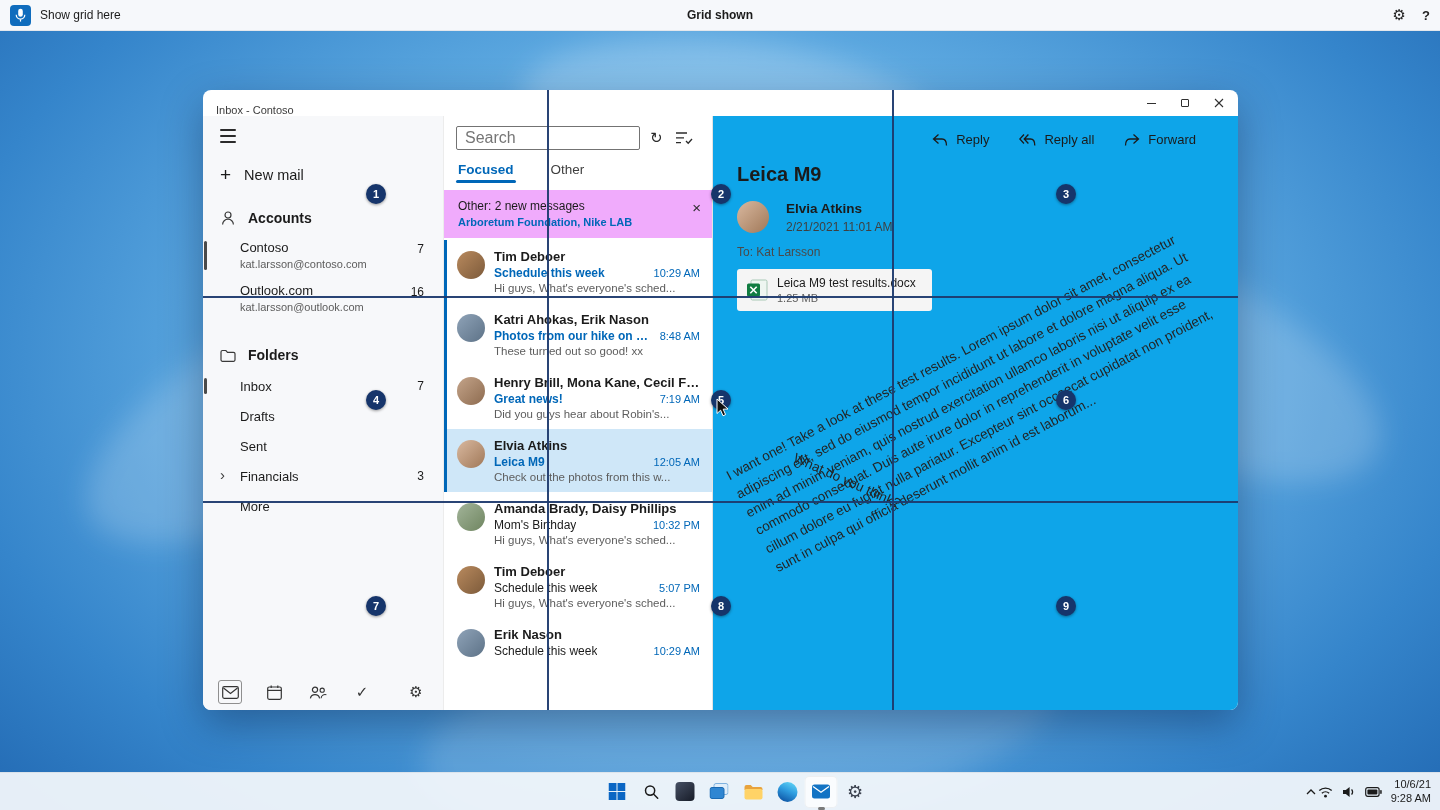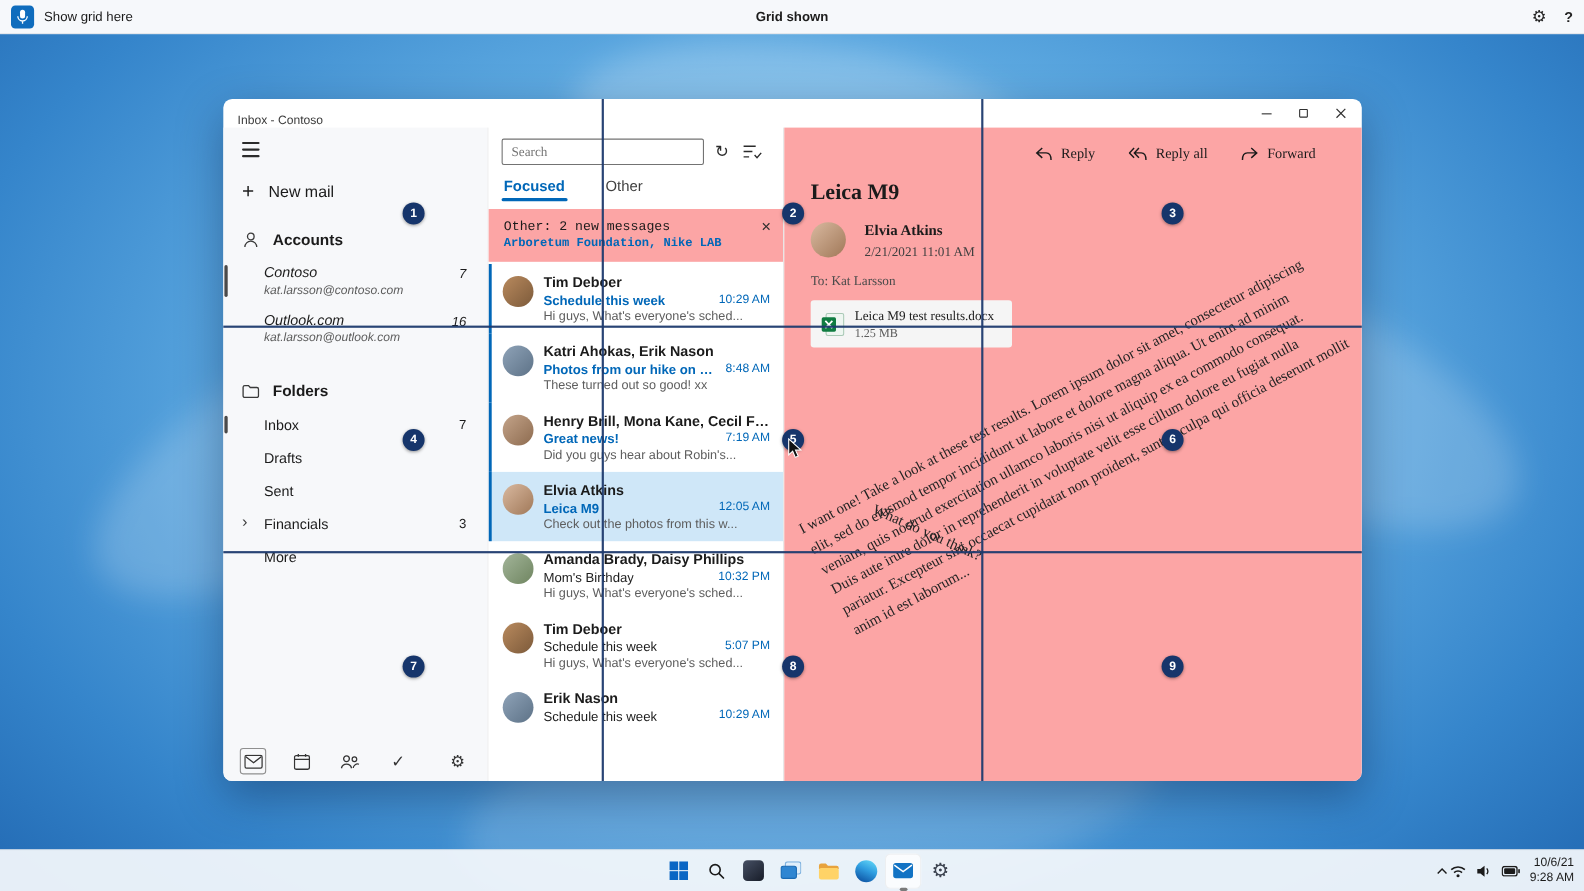--- a/index.html
+++ b/index.html
@@ -37,71 +37,71 @@
 
   .winbody { flex:1; display:flex; min-height:0; }
 
   
   .sidebar { flex:0 0 240px; background:#f7f8fa; position:relative; }
   .hamburger { margin:13px 0 0 17px; display:flex; flex-direction:column; gap:4px; width:16px; }
   .hamburger i { display:block; height:2px; background:#2b2b2b; border-radius:1px; }
   .newmail { display:flex; align-items:center; gap:13px; margin:24px 0 0 17px; font-size:14.5px; }
   .plus { font-size:19px; line-height:14px; color:#1b1b1b; }
   .sec-header { display:flex; align-items:center; gap:12px; margin:27px 0 8px 17px; font-size:14px; font-weight:700; }
-  .account { position:relative; padding:6px 16px 7px 37px;font-style:italic; }
+  .account { position:relative; padding:6px 16px 7px 37px; }
   .account .name { font-size:13px; }
   .account .email { font-size:11px; color:#5d5d5d; margin-top:3px; }
   .account .count { position:absolute; right:19px; top:8px; font-size:12px; }
   .selbar::before { content:""; position:absolute; left:1px; top:7px; bottom:7px; width:3px; background:#4a4a4a; border-radius:2px; }
   .folder { position:relative; display:flex; align-items:center; padding:7px 19px 7px 37px; font-size:13px; height:30px; }
   .folder .count { margin-left:auto; font-size:12px; }
   .folder .chev { position:absolute; left:17px; top:5px; font-size:15px; color:#3d3d3d; }
   .bottomnav { position:absolute; left:0; right:0; bottom:0; height:36px; display:flex; align-items:center; padding:0 15px; gap:20px; }
   .bn { width:24px; height:24px; display:grid; place-items:center; color:#343434; }
   .bn.active { border:1px solid #8f8f8f; border-radius:3px; }
   .bn-glyph { font-size:15px; font-family:"DejaVu Sans",sans-serif; color:#343434; }
   .bn.gear { margin-left:auto; }
 
   
   .listpane { flex:0 0 270px; border-left:1px solid #ececec; border-right:1px solid #e3e3e3;
     display:flex; flex-direction:column; background:#fff; overflow:hidden; }
   .searchrow { display:flex; align-items:center; padding:10px 8px 0 12px; }
   .search { width:184px; height:24px; border:1px solid #737373; border-radius:2px; padding:0 8px;
-    font-size:12px; font-family:Liberation Serif, serif; color:#1b1b1b; background:#fff; }
+    font-size:16px; font-family:Liberation Sans, sans-serif; color:#1b1b1b; background:#fff; }
   .sync { margin-left:10px; font-size:15px; color:#2b2b2b; font-family:"DejaVu Sans",sans-serif; }
   .filter { margin-left:12px; display:grid; place-items:center; }
   .tabs { display:flex; gap:37px; padding:12px 0 0 14px; font-size:13.5px; }
   .tab { padding-bottom:6px; color:#3f3f3f; position:relative; }
   .tab.active { color:#0067b8; font-weight:700; }
   .tab.active::after { content:""; position:absolute; left:-2px; right:-2px; bottom:0; height:3px; background:#0067b8; border-radius:2px; }
-  .banner { background:#fca5a5; margin-top:7px; padding:9px 30px 10px 14px; position:relative;font-family:Liberation Mono, monospace; }
+  .banner { background:#f0abfc; margin-top:7px; padding:9px 30px 10px 14px; position:relative; }
   .banner .t { font-size:12px; }
   .banner .s { font-size:11px; color:#0067b8; font-weight:700; margin-top:3px; }
   .banner .x { position:absolute; right:11px; top:9px; font-size:15px; color:#2e2e2e; }
   .msglist { flex:1; margin-top:2px; overflow:hidden; }
   .msg { height:63px; padding:9px 12px 0 10px; border-left:3px solid transparent; display:flex; gap:9px; }
   .msg.unread { border-left-color:#0067b8; }
   .msg.selected { background:#cfe7f8; border-left-color:#0067b8; }
   .avatar { width:28px; height:28px; border-radius:50%; flex:0 0 28px; margin-top:2px; }
   .avA { background:linear-gradient(135deg,#b98a5e,#7c5a3a); }
   .avB { background:linear-gradient(135deg,#8fa3b8,#5d7287); }
   .avC { background:linear-gradient(135deg,#c4a48a,#8d6b4f); }
   .avD { background:linear-gradient(135deg,#d9b9a0,#a07858); }
   .avE { background:linear-gradient(135deg,#a3b59a,#6f8560); }
   .mtext { flex:1; min-width:0; }
   .msender { font-size:13px; font-weight:700; white-space:nowrap; overflow:hidden; text-overflow:ellipsis; }
-  .msubrow { display:flex; align-items:flex-start; margin-top:2px; }
+  .msubrow { display:flex; align-items:center; margin-top:2px; }
   .msubject { font-size:12px; color:#1b1b1b; white-space:nowrap; overflow:hidden; text-overflow:ellipsis; }
   .msg.unread .msubject, .msg.selected .msubject { color:#0067b8; font-weight:700; }
   .mtime { margin-left:auto; padding-left:8px; font-size:11px; color:#0067b8; white-space:nowrap; }
   .mpreview { font-size:11.5px; color:#5d5d5d; margin-top:2px; white-space:nowrap; overflow:hidden; text-overflow:ellipsis; }
   .dayheader { font-size:12.5px; padding:5px 0 4px 17px; }
 
   
-  .readpane { flex:1; min-width:0; background:#fca5a5;font-family:Liberation Serif, serif; }
+  .readpane { flex:1; min-width:0; background:#0ea5e9; }
   .actions { display:flex; justify-content:flex-end; gap:30px; padding:16px 42px 0 0; font-size:13px; }
   .action { display:flex; align-items:center; gap:8px; }
   .subject { font-size:20px; font-weight:700; margin:16px 0 0 24px; }
   .senderrow { display:flex; gap:17px; margin:15px 0 0 24px; }
   .ravatar { width:32px; height:32px; border-radius:50%; }
   .sname { font-size:13.5px; font-weight:700; }
   .stime { font-size:12px; color:#3f3f3f; margin-top:4px; }
   .toline { margin:11px 0 0 24px; font-size:12px; color:#4a4a4a; }
   .attach { display:inline-flex; align-items:center; gap:9px; margin:10px 0 0 24px; background:#f5f5f5;
     border-radius:3px; padding:7px 16px 7px 9px; }

